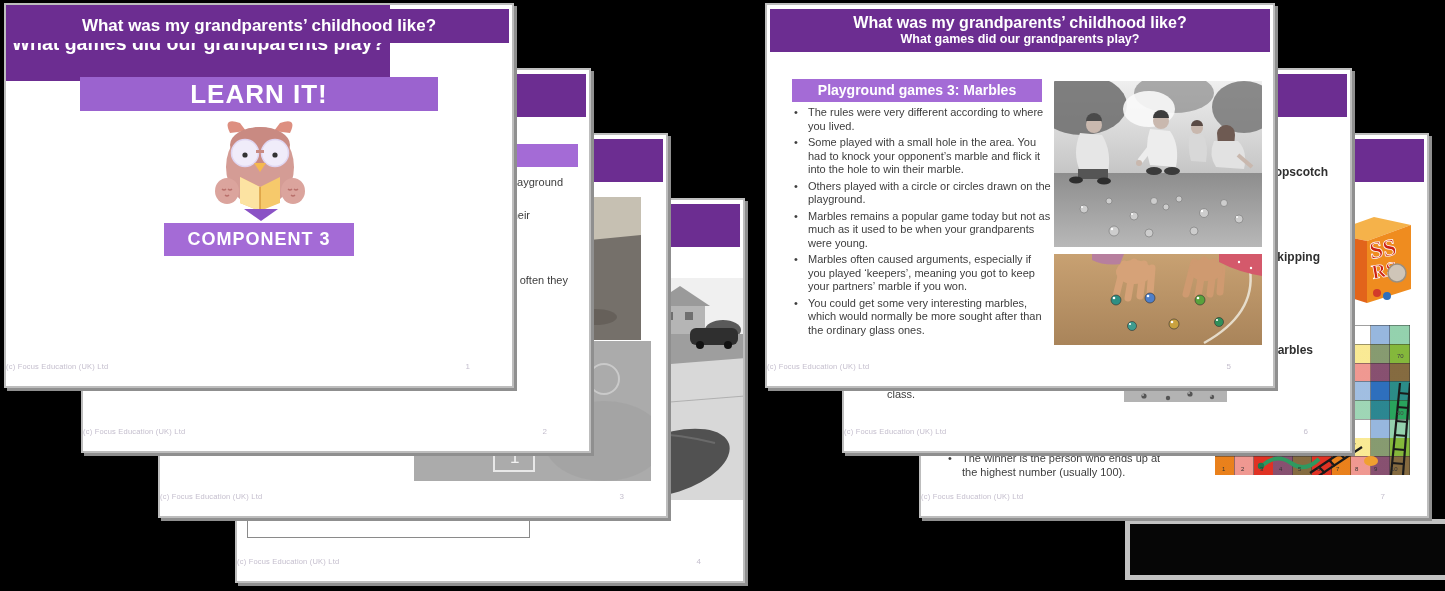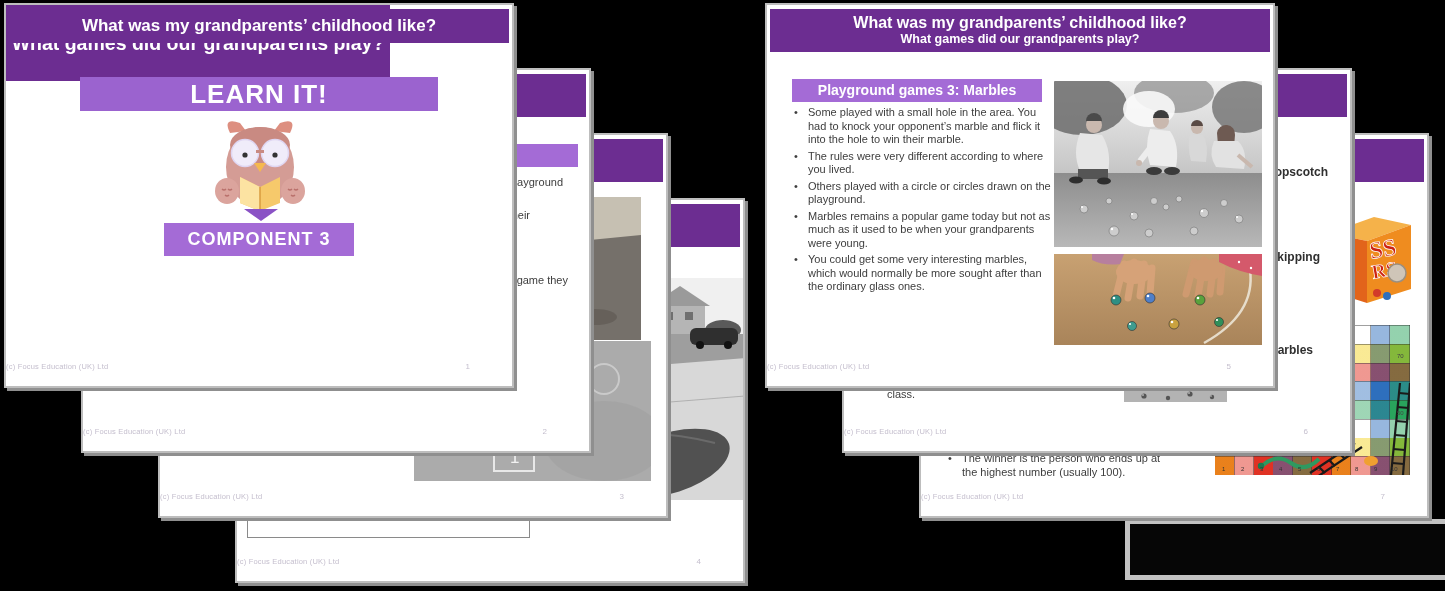--- a/index.html
+++ b/index.html
@@ -131,21 +131,21 @@
   </div>
 
   <div class="slide" style="left:81px;top:68px;z-index:30;">
     <div class="hdr2">
       <div class="t">What was my grandparents’ childhood like?</div>
       <div class="s">What games did our grandparents play?</div>
     </div>
     <div class="banner" style="left:25px;top:74px;width:470px;height:23px;"></div>
     <span class="frag" style="right:26px;top:106px;">playground</span>
     <span class="frag" style="right:59px;top:139px;">their</span>
-    <span class="frag" style="right:21px;top:204px;">game they</span>
+    <span class="frag" style="right:21px;top:204px;">often they</span>
     <div class="foot">(c) Focus Education (UK) Ltd</div>
     <div class="pagenum">2</div>
   </div>
 
   <div class="slide" style="left:4px;top:3px;z-index:40;">
     <div class="hdr1">What was my grandparents’ childhood like?</div>
     <div class="banner learn">LEARN IT!</div>
     <svg class="photo" style="left:206px;top:110px;" width="96" height="96" viewBox="0 0 96 96">
       <path d="M18,18 Q10,2 28,8 L34,16 Z" fill="#dd8f80"></path>
       <path d="M78,18 Q86,2 68,8 L62,16 Z" fill="#dd8f80"></path>
@@ -274,24 +274,25 @@
     <div class="pagenum">6</div>
   </div>
 
   <div class="slide" style="left:765px;top:3px;z-index:40;">
     <div class="hdr2">
       <div class="t">What was my grandparents’ childhood like?</div>
       <div class="s">What games did our grandparents play?</div>
     </div>
     <div class="banner" style="left:25px;top:74px;width:250px;height:23px;line-height:23px;font-size:14px;">Playground games 3: Marbles</div>
     <ul class="bullets" style="left:22px;top:101px;width:262px;">
+      <li>The rules were very different according to where you lived.</li>
       <li>Some played with a small hole in the area. You had to knock your opponent’s marble and flick it into the hole to win their marble.</li>
-      <li>The rules were very different according to where you lived.</li>
       <li>Others played with a circle or circles drawn on the playground.</li>
       <li>Marbles remains a popular game today but not as much as it used to be when your grandparents were young.</li>
+      <li>Marbles often caused arguments, especially if you played ‘keepers’, meaning you got to keep your partners’ marble if you won.</li>
       <li>You could get some very interesting marbles, which would normally be more sought after than the ordinary glass ones.</li>
     </ul>
     <svg class="photo" style="left:287px;top:76px;" width="208" height="166" viewBox="0 0 208 166">
       <defs>
         <linearGradient id="skyg" x1="0" y1="0" x2="0" y2="1">
           <stop offset="0" stop-color="#efefef"></stop>
             <stop offset="1" stop-color="#c2c2c2"></stop>
         </linearGradient>
         <linearGradient id="roadg" x1="0" y1="0" x2="0" y2="1">
           <stop offset="0" stop-color="#8d8d8d"></stop>

